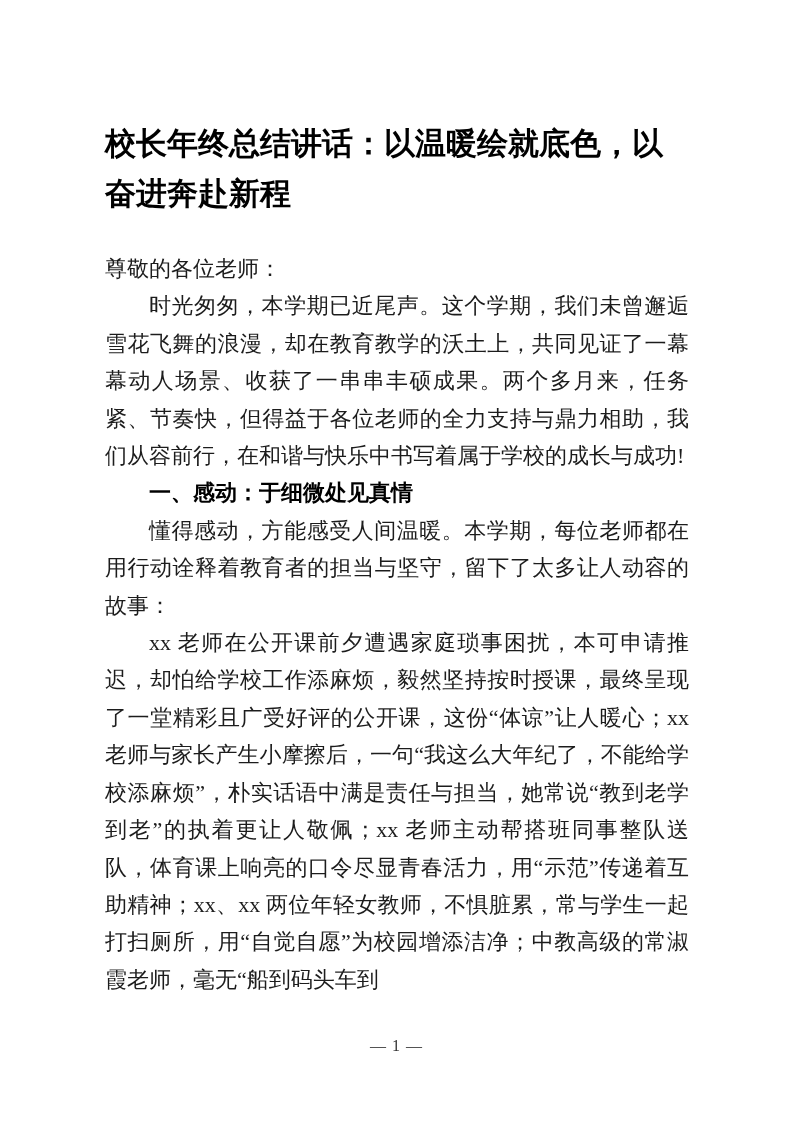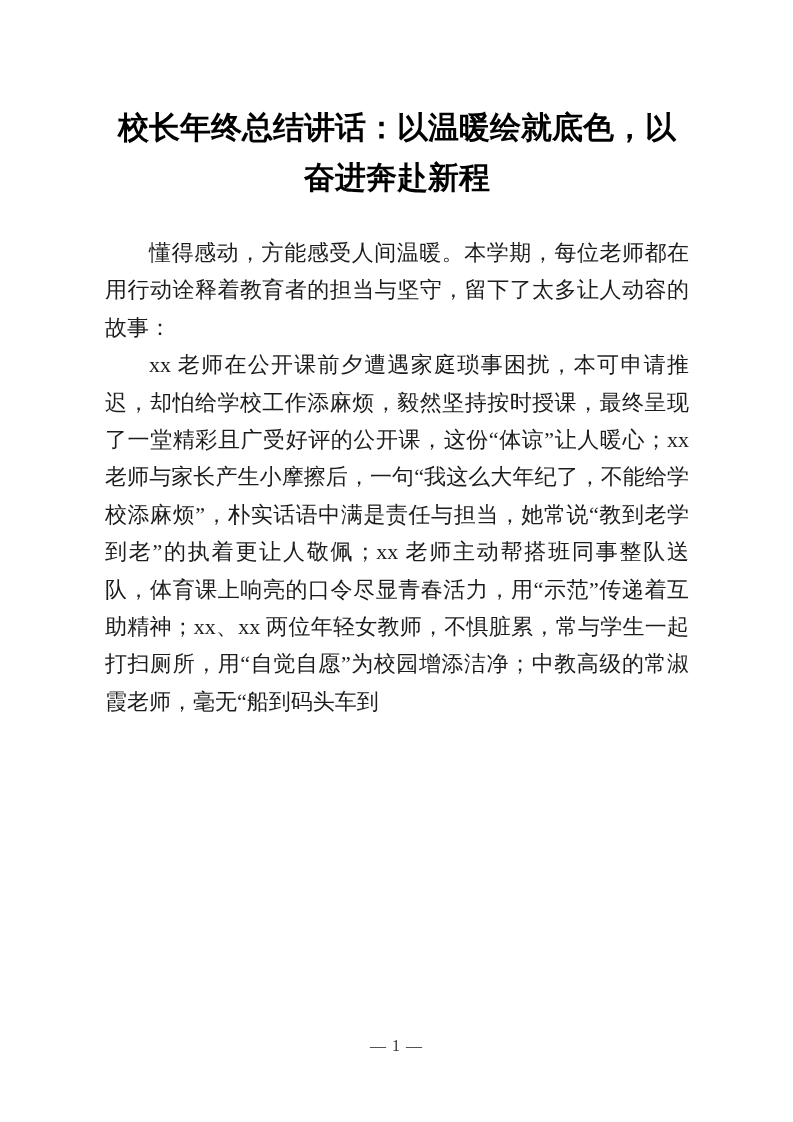--- a/index.html
+++ b/index.html
@@ -12,25 +12,24 @@
     width: 793px;
     height: 1122px;
     background: #ffffff;
     box-sizing: border-box;
     padding: 103px 104px 0 105px;
     overflow: hidden;
     color: #000000;
     font-family: "Liberation Serif", "DejaVu Serif", serif;
   }
   .doc-title {
-    margin: 0 0 31px 0;
+    margin: 16px 0 31px 0;
     font-size: 31px;
     font-weight: bold;
     line-height: 50px;
-    text-align: center;
     font-family: "Liberation Serif", "DejaVu Serif", serif;
     color: #000000;
   }
   .doc-body p {
     margin: 0;
     font-size: 22px;
     line-height: 37.4px;
     text-align: justify;
     color: #1c1c1c;
   }
@@ -60,19 +59,22 @@
   }
 </style>
 </head>
 <body>
 
 <div class="page">
 
   <h1 class="doc-title">校长年终总结讲话：以温暖绘就底色，以奋进奔赴新程</h1>
 
   <div class="doc-body">
+    <p class="salutation">尊敬的各位老师：</p>
+    <p class="para">时光匆匆，本学期已近尾声。这个学期，我们未曾邂逅雪花飞舞的浪漫，却在教育教学的沃土上，共同见证了一幕幕动人场景、收获了一串串丰硕成果。两个多月来，任务紧、节奏快，但得益于各位老师的全力支持与鼎力相助，我们从容前行，在和谐与快乐中书写着属于学校的成长与成功!</p>
+    <p class="heading">一、感动：于细微处见真情</p>
     <p class="para">懂得感动，方能感受人间温暖。本学期，每位老师都在用行动诠释着教育者的担当与坚守，留下了太多让人动容的故事：</p>
     <p class="para">xx 老师在公开课前夕遭遇家庭琐事困扰，本可申请推迟，却怕给学校工作添麻烦，毅然坚持按时授课，最终呈现了一堂精彩且广受好评的公开课，这份“体谅”让人暖心；xx 老师与家长产生小摩擦后，一句“我这么大年纪了，不能给学校添麻烦”，朴实话语中满是责任与担当，她常说“教到老学到老”的执着更让人敬佩；xx 老师主动帮搭班同事整队送队，体育课上响亮的口令尽显青春活力，用“示范”传递着互助精神；xx、xx 两位年轻女教师，不惧脏累，常与学生一起打扫厕所，用“自觉自愿”为校园增添洁净；中教高级的常淑霞老师，毫无“船到码头车到</p>
   </div>
 
   <div class="page-footer">— 1 —</div>
 
 </div>
 
 </body></html>

